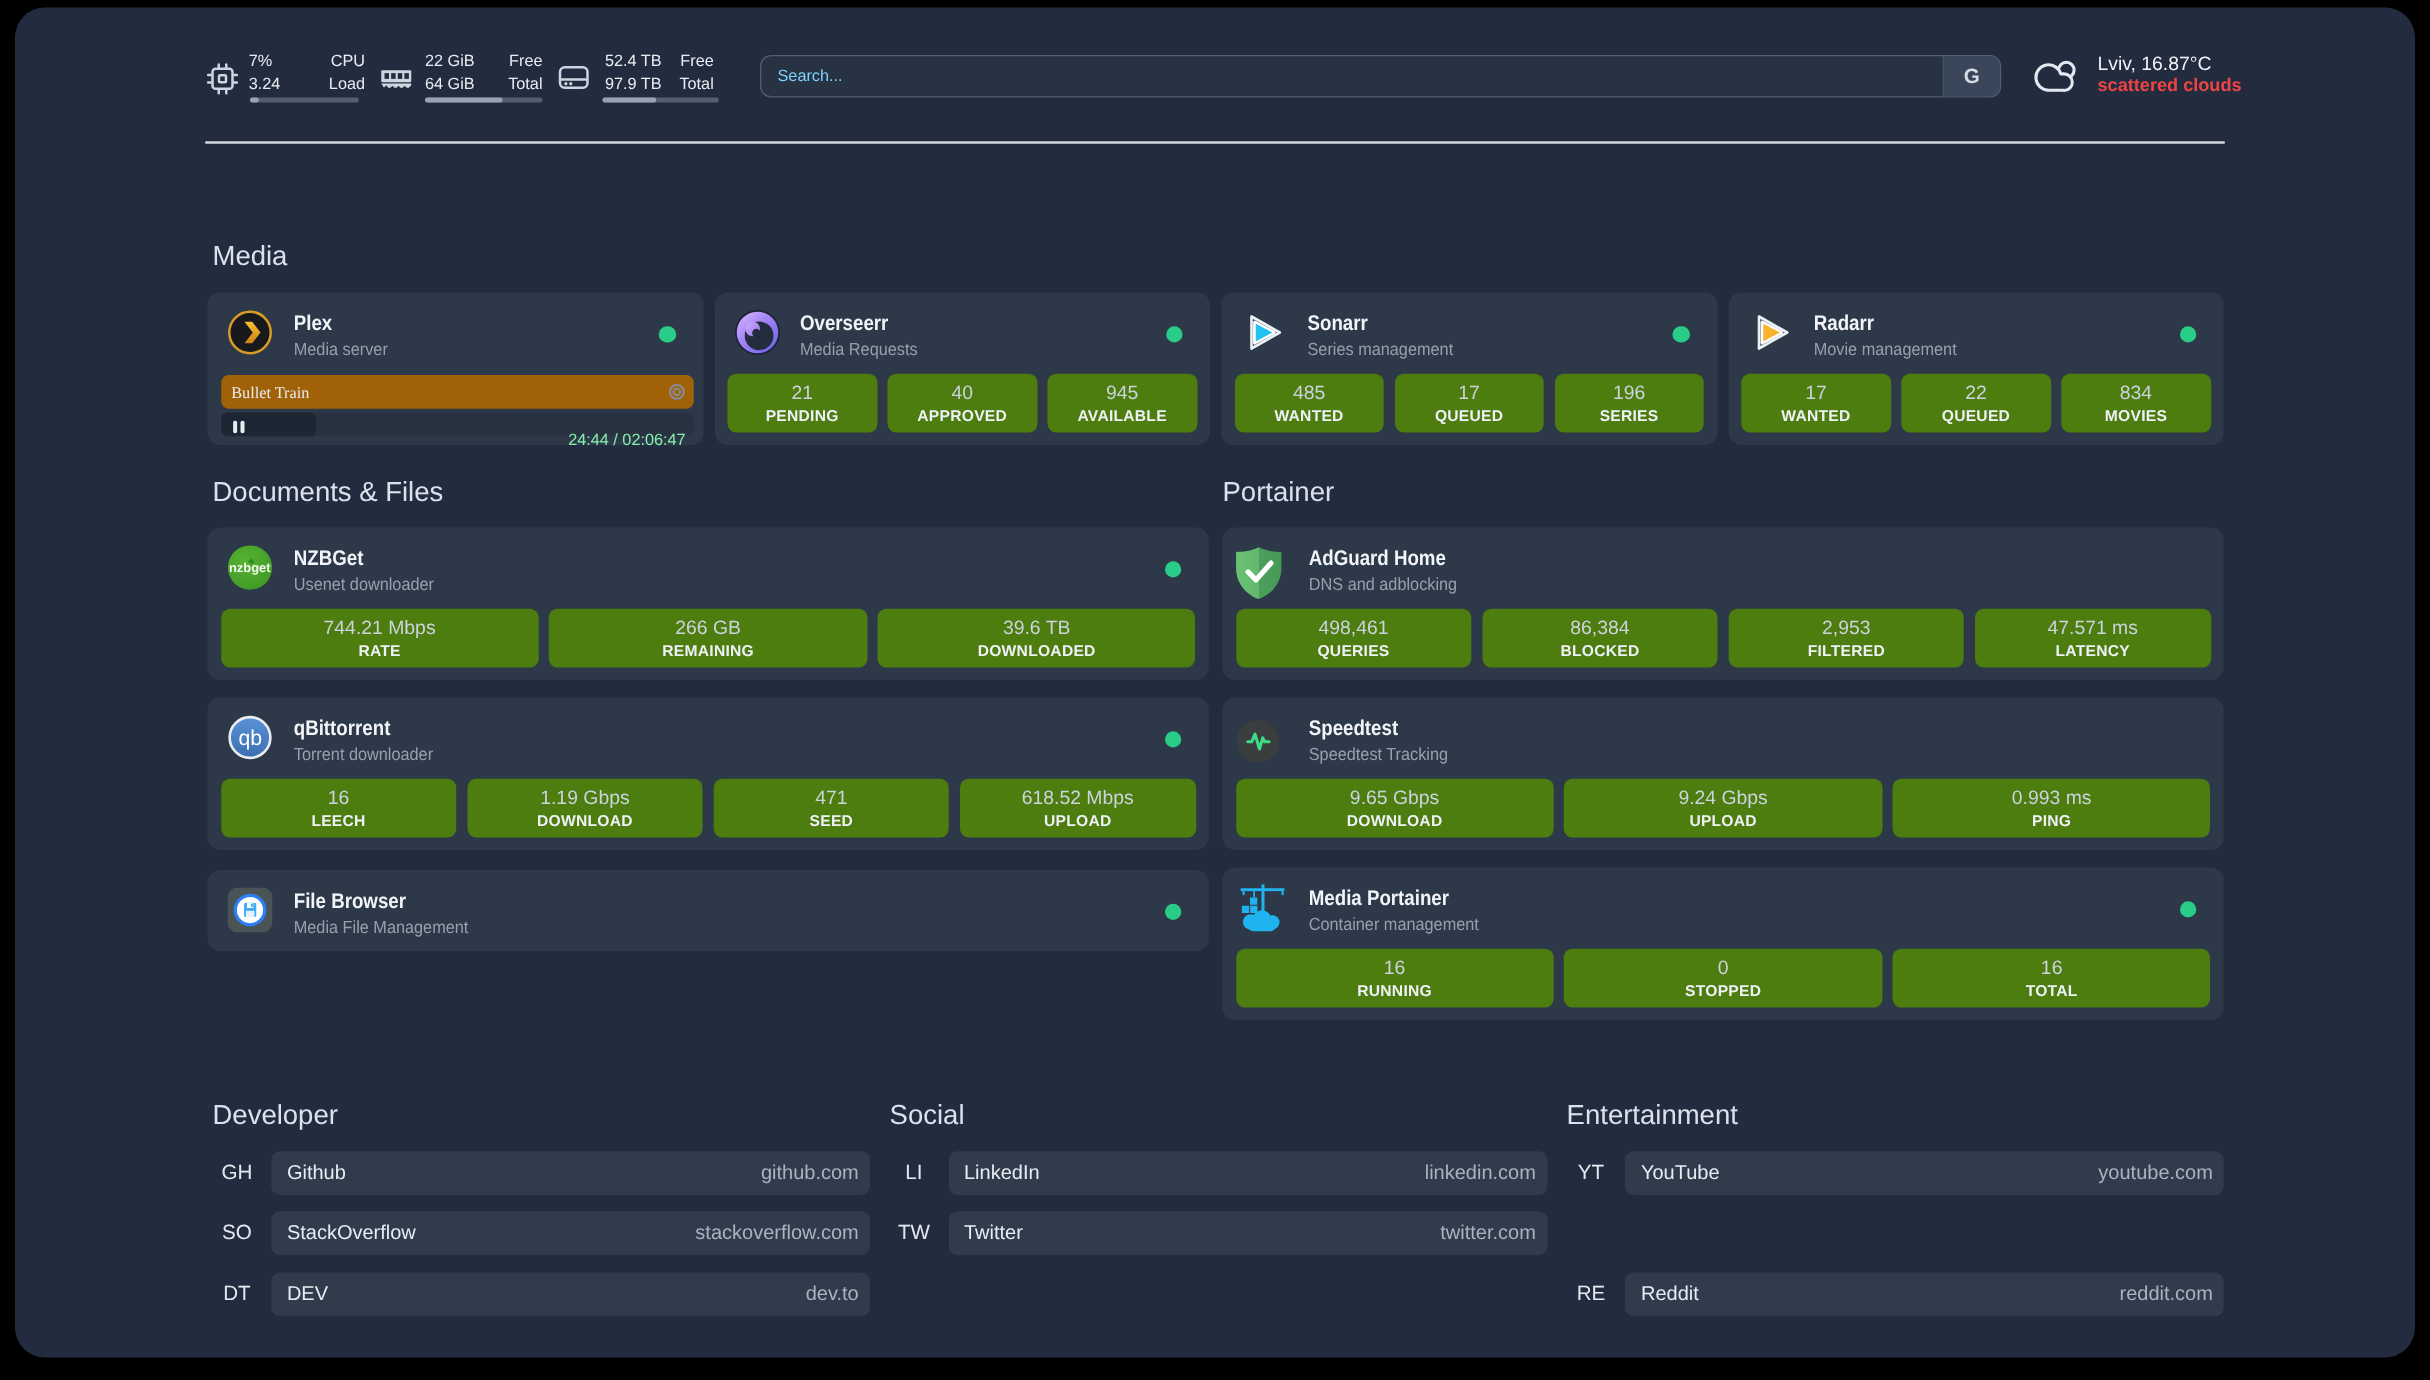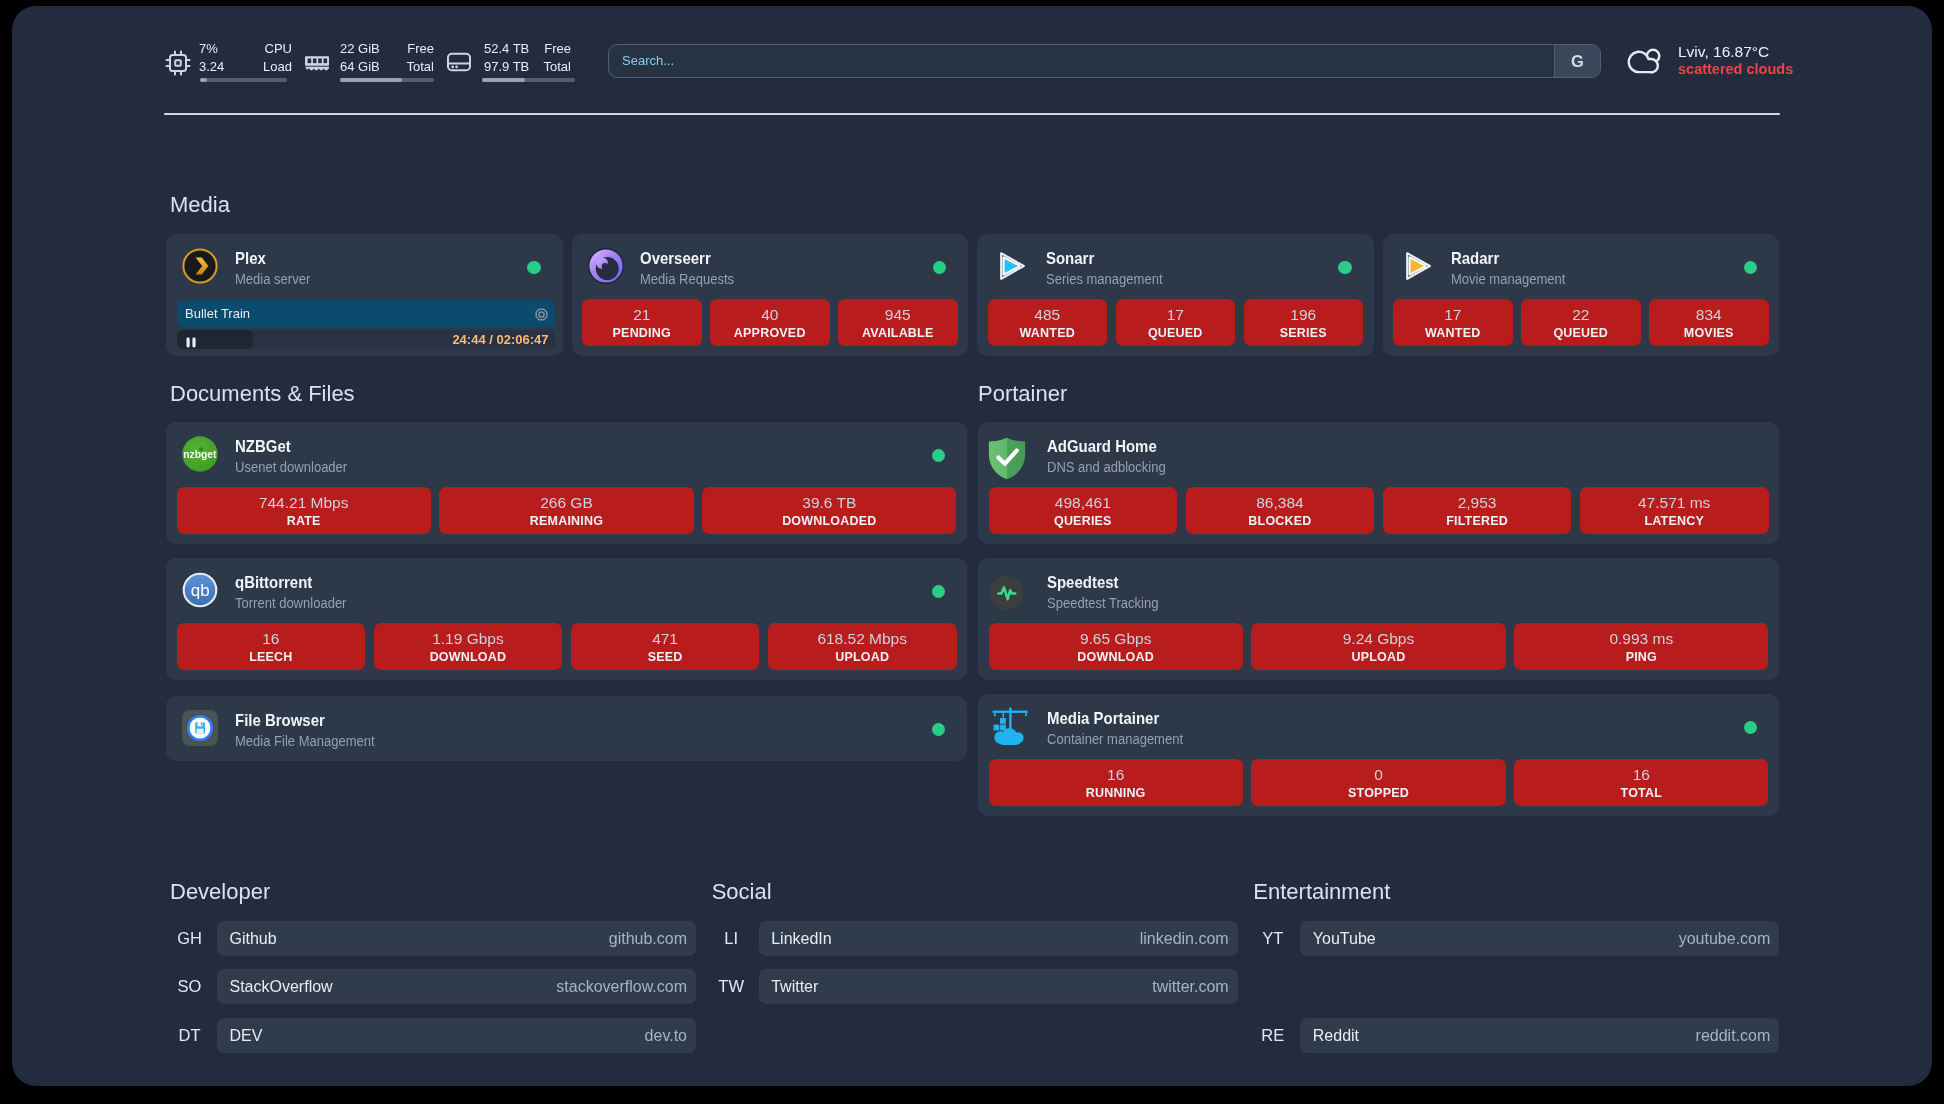--- a/index.html
+++ b/index.html
@@ -2,21 +2,21 @@
 <html><head><meta charset="utf-8"><style>
 *{margin:0;padding:0;box-sizing:border-box}
 body{width:1944px;height:1104px;background:#000;font-family:"Liberation Sans",sans-serif;position:relative;overflow:hidden}
 .screen{position:absolute;left:12px;top:6px;width:1920px;height:1080px;background:#222c3e;border-radius:24px;overflow:hidden}
 .card{position:absolute;background:#2d3848;border-radius:10px}
 .ic{position:absolute;left:16px;top:14px;width:36px;height:36px}
 .ttl{position:absolute;left:68.5px;top:14.5px;font-size:17px;font-weight:600;line-height:20px;color:#f1f4f8;white-space:nowrap;transform:scaleX(0.88);transform-origin:0 50%}
 .dsc{position:absolute;left:68.5px;top:36px;font-size:14px;line-height:18px;color:#97a1ae;white-space:nowrap;transform:scaleX(0.93);transform-origin:0 50%}
 .dot{position:absolute;width:13.5px;height:13.5px;border-radius:50%;background:#29cd87;right:22px;top:26.5px}
 .srow{position:absolute;left:10.5px;right:10.5px;top:64.5px;height:47.5px;display:flex;gap:8.5px}
-.sbox{flex:1;background:#b91c1c;border-radius:7px;text-align:center;overflow:hidden}
+.sbox{flex:1;background:#4d7c0f;border-radius:7px;text-align:center;overflow:hidden}
 .sval{font-size:15.5px;line-height:20px;margin-top:6.5px;color:#cbd3dd;white-space:nowrap}
 .slab{font-size:12.5px;line-height:16px;font-weight:bold;color:#eef2f6;letter-spacing:0.2px;white-space:nowrap}
 .hd{position:absolute;font-size:22px;line-height:24px;color:#dbe2ec;white-space:nowrap}
 .bmrow{position:absolute;height:35px}
 .abbr{position:absolute;left:2px;top:0;width:43px;height:35px;background:#222c3e;border-radius:7px;text-align:center;line-height:35px;font-size:16.5px;font-weight:400;color:#e3e9f0}
 .bmain{position:absolute;left:51px;right:0;top:0;height:35px;background:#303b4b;border-radius:7px}
 .bname{position:absolute;left:12.5px;top:0;line-height:35px;font-size:16px;color:#e8edf3}
 .burl{position:absolute;right:9px;top:0;line-height:35px;font-size:16px;color:#aab4c1}
 .wt{position:absolute;font-size:13px;line-height:18.7px;color:#e9edf3;white-space:nowrap}
 .bar{position:absolute;height:4.5px;border-radius:2.5px;background:#525f70}
@@ -91,36 +91,36 @@
               <stop offset="0" stop-color="#f6c231"></stop>
               <stop offset="1" stop-color="#cc8312"></stop>
             </linearGradient>
           </defs>
           <circle cx="18" cy="18" r="16.6" fill="#17191d" stroke="#d79c24" stroke-width="2"></circle>
           <polygon points="13.6,9.4 19.8,9.4 26.4,18 19.8,26.6 13.6,26.6 20.2,18" fill="url(#plxg)"></polygon>
         </svg></div>
       <div class="ttl">Plex</div>
       <div class="dsc">Media server</div>
       <div class="dot"></div>
-      <div style="position:absolute;left:11px;right:8px;top:65.6px;height:27px;background:#0c4a6e;border-radius:6px;">
+      <div style="position:absolute;left:11px;right:8px;top:65.6px;height:27px;background:#a16207;border-radius:6px;font-family:Liberation Serif, serif;">
         <div style="position:absolute;left:8px;top:0;line-height:27px;font-size:13px;color:#e8edf3">Bullet Train</div>
         <div style="position:absolute;right:7px;top:7px"><svg width="13" height="13" viewBox="0 0 13 13">
             <g fill="none" stroke="#848e9c" stroke-width="1.5" stroke-linejoin="round">
               <path d="M4.2 1.2h4.6l3 3v4.6l-3 3H4.2l-3-3V4.2z"></path>
               <circle cx="6.5" cy="6.5" r="2.6"></circle>
             </g>
           </svg></div>
       </div>
       <div style="position:absolute;left:11px;right:8px;top:96px;height:19px;background:#283240;border-radius:5px;">
         <div style="position:absolute;left:0;top:0;width:76px;height:19px;background:#1d2734;border-radius:5px"></div>
         <div style="position:absolute;left:9px;top:4px"><svg width="10" height="11" viewBox="0 0 10 11">
             <rect x="0.5" y="0.5" width="3.2" height="10" rx="1.4" fill="#e8edf3"></rect>
             <rect x="6.4" y="0.5" width="3.2" height="10" rx="1.4" fill="#e8edf3"></rect>
           </svg></div>
-        <div style="position:absolute;right:6px;top:0;line-height:19px;font-size:13px;font-weight:bold;color:#fdba74">24:44 / 02:06:47</div>
+        <div style="position:absolute;right:6px;top:12px;line-height:19px;font-size:13px;font-weight:normal;color:#86efac">24:44 / 02:06:47</div>
       </div>
     </div>
 <div class="card" style="position:absolute;left:559.5px;top:228px;width:396.5px;height:122px;">
       <div class="ic"><svg width="36" height="36" viewBox="0 0 36 36">
           <defs>
             <linearGradient id="ovg" x1="0.1" y1="0.05" x2="0.9" y2="0.95">
               <stop offset="0" stop-color="#d4b5fd"></stop>
               <stop offset="0.4" stop-color="#a685f6"></stop>
               <stop offset="1" stop-color="#6d64ec"></stop>
             </linearGradient>

